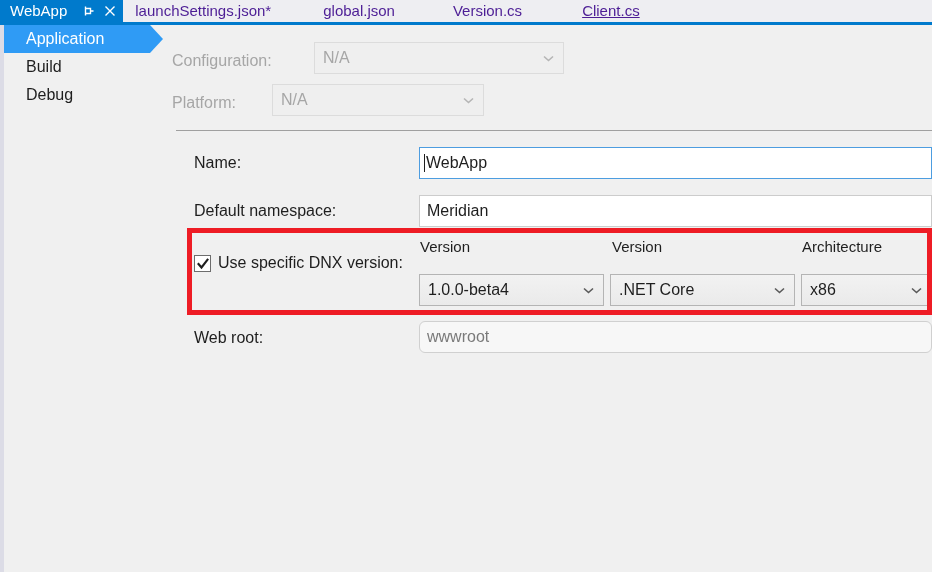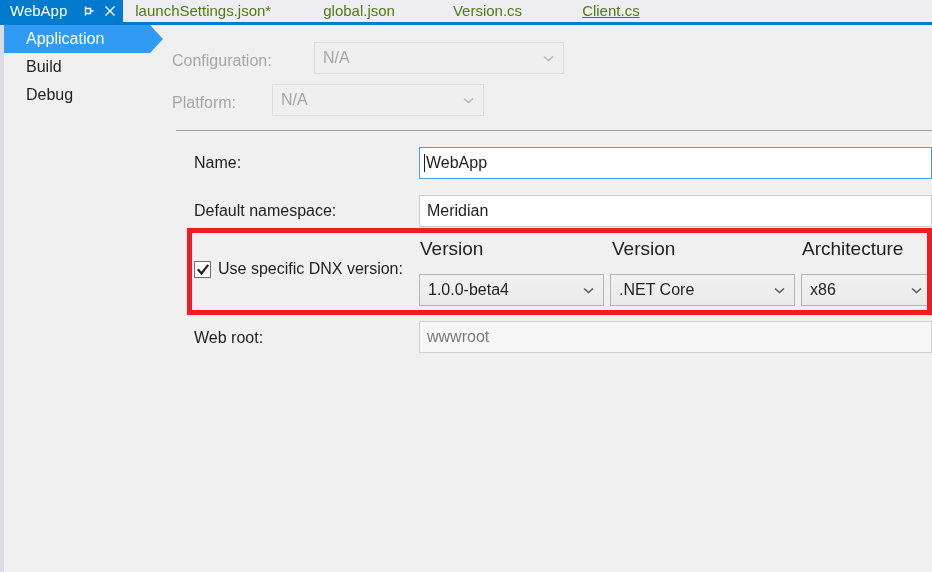--- a/index.html
+++ b/index.html
@@ -32,21 +32,21 @@
     background: #eeeef2;
     display: flex;
     align-items: stretch;
   }
   .tab {
     display: flex;
     align-items: center;
     height: 22px;
     padding: 0 10px 0 10px;
     font-size: 15px;
-    color: #4d7c0f;
+    color: #4c1d95;
     white-space: nowrap;
     box-sizing: border-box;
   }
   .tab.active {
     background: #007acc;
     color: #ffffff;
     padding-right: 6px;
   }
   .tab-label {
     line-height: 22px;
@@ -238,21 +238,21 @@
 
   
   .annotation {
     position: absolute;
     border: 5px solid #ee1c25;
     box-sizing: border-box;
     pointer-events: none;
   }
 
   .col-head {
-    font-size: 19px;
+    font-size: 15px;
     color: #1e1e1e;
     position: absolute;
   }
 </style>
 </head>
 <body>
 
 <div id="app">
 
   <div class="tabstrip">
@@ -343,21 +343,21 @@
           <span>WebApp</span>
       </div>
 
       <div class="row" style="top:171px; left:22px;">
         <span class="lbl">Default namespace:</span>
       </div>
       <div class="textbox" style="position:absolute; left:247px; top:170px; width:513px;">
         <span style="padding-left:3px;">Meridian</span>
       </div>
 
-      <div class="checkbox-wrap" style="position:absolute; left:22px; top:235px;align-items:center;">
+      <div class="checkbox-wrap" style="position:absolute; left:22px; top:229px;align-items:center;">
         <span class="checkbox">
           <svg viewBox="0 0 14 14">
             <path d="M2.5 7 L5.5 10.5 L11.5 2.8"></path>
           </svg>
         </span>
         <span class="lbl" style="margin-left:7px;">Use specific DNX version:</span>
       </div>
 
       <span class="col-head" style="left:248px; top:213px;">Version</span>
       <span class="col-head" style="left:440px; top:213px;">Version</span>
@@ -380,21 +380,21 @@
       <div class="combo" style="position:absolute; left:629px; top:249px; width:131px;">
         <span>x86</span>
         <svg class="chev" viewBox="0 0 13 9">
           <path d="M2 2.5 L6.5 6.5 L11 2.5"></path>
         </svg>
       </div>
 
       <div class="row" style="top:298px; left:22px;">
         <span class="lbl">Web root:</span>
       </div>
-      <div class="textbox readonly" style="position:absolute; left:247px; top:296px; width:513px;">
+      <div class="textbox readonly" style="position:absolute; left:247px; top:296px; width:513px;border-radius:6px;">
         <span style="padding-left:3px;">wwwroot</span>
       </div>
 
       <div class="annotation" style="left:15px; top:203px; width:745px; height:87px;"></div>
 
     </div>
   </div>
 </div>
 
 </body></html>

